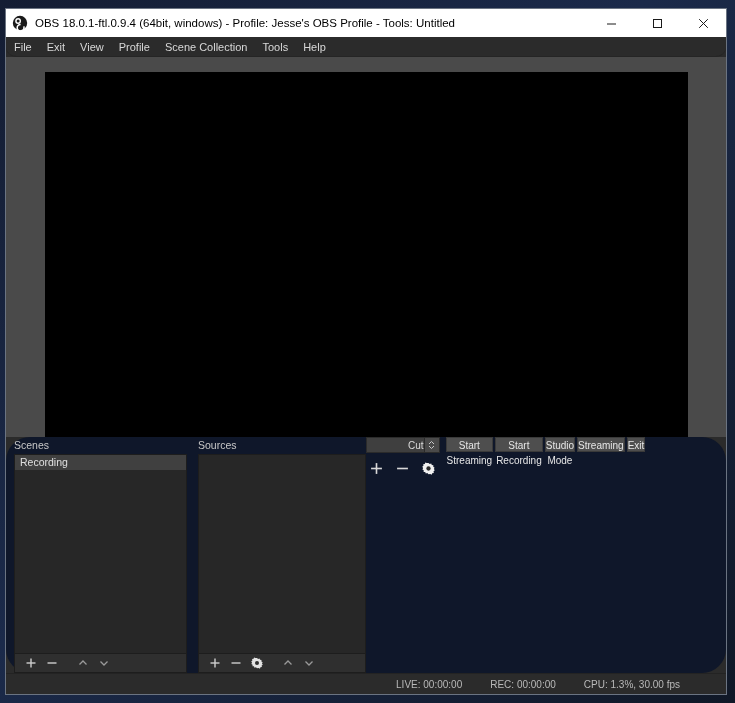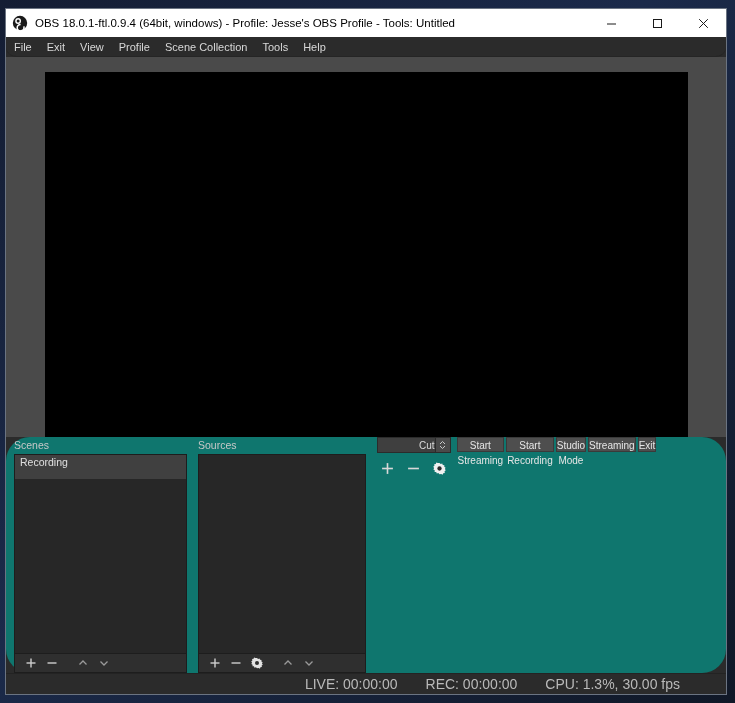--- a/index.html
+++ b/index.html
@@ -91,21 +91,21 @@
     left: 39px;
     top: 15px;
     width: 643px;
     height: 365px;
     background: #000000;
   }
 
   
   #docks {
     height: 236px;
-    background: #0f766e;
+    background: #0f172a;
     display: flex;
     flex: 0 0 auto;
     padding: 0 8px;
     box-sizing: border-box;
     position: relative;
     border-radius: 24px;
   }
   .dock {
     display: flex;
     flex-direction: column;
@@ -128,21 +128,21 @@
     min-height: 0;
     position: relative;
     overflow: hidden;
     box-sizing: border-box;
   }
 
   
   #dock-scenes { width: 173px; margin-right: 11px; }
   #dock-scenes .dock-body { border-bottom: none; }
   .scene-row {
-    height: 24px;
+    height: 15px;
     line-height: 15px;
     font-size: 10.5px;
     color: #e0e0e0;
     padding-left: 5px;
     background: #404040;
   }
   .dock-toolbar {
     height: 20px;
     background: #2f2f2f;
     border: 1px solid #1d1d1d;
@@ -155,21 +155,21 @@
     box-sizing: border-box;
   }
   .tb-btn {
     width: 19px; height: 18px;
     display: flex; align-items: center; justify-content: center;
   }
   .tb-btn svg { display: block; }
   .tb-gap { width: 8px; }
 
   
-  #dock-sources { width: 168px; margin-right: 11px; }
+  #dock-sources { width: 168px; }
   #dock-sources .dock-body { border-bottom: none; }
 
   
   #dock-mixer { width: 163px; margin-right: 11px; }
   #mixer-body { background: #333333; }
   #mixer-scrollbar {
     position: absolute;
     right: 2px; top: 2px; bottom: 2px;
     width: 8px;
     background: #2c2c2c;
@@ -250,21 +250,21 @@
     background: #2b2b2b;
     border-top: 1px solid #232323;
     display: flex;
     align-items: center;
     justify-content: flex-end;
     gap: 28px;
     padding-right: 46px;
     flex: 0 0 auto;
   }
   .status-item {
-    font-size: 14px;
+    font-size: 10px;
     color: #b9b9b9;
     white-space: nowrap;
   }
 </style>
 </head>
 <body>
 
 <div id="desktop"></div>
 
 <div id="window">

